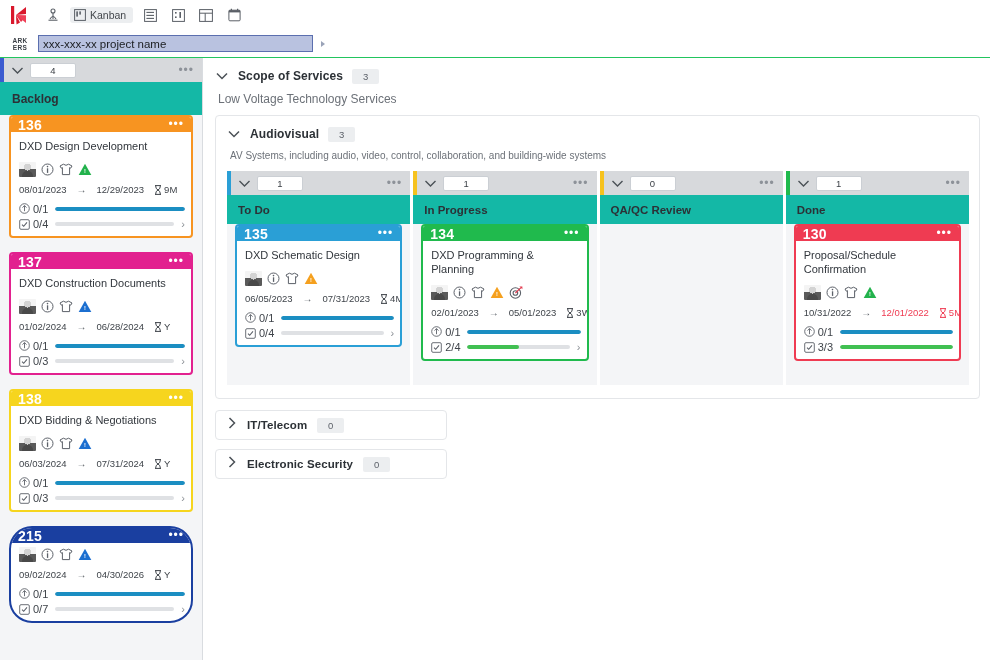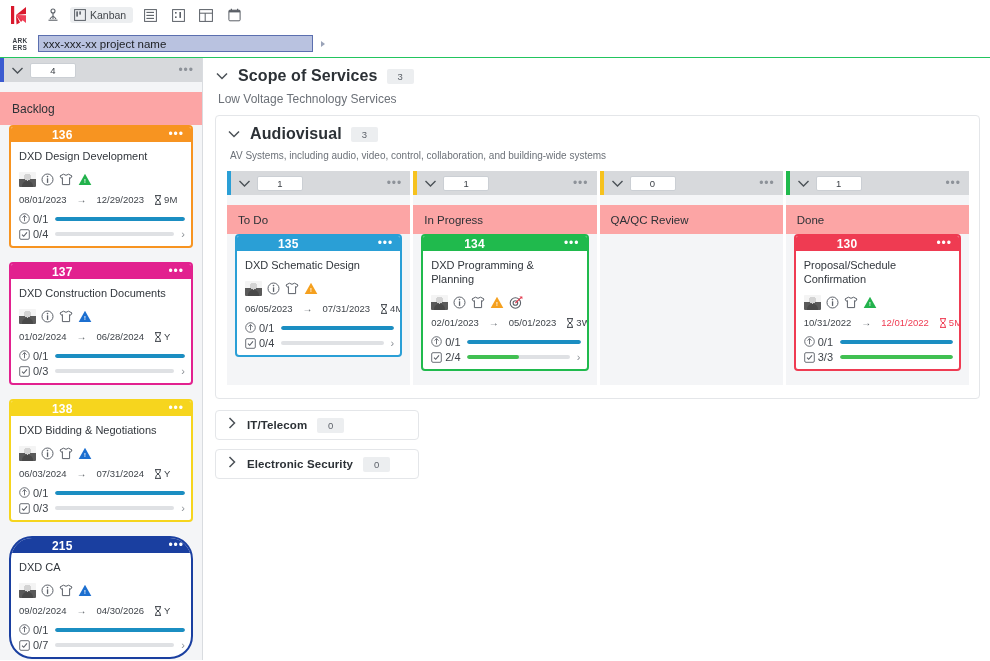--- a/index.html
+++ b/index.html
@@ -131,25 +131,24 @@
     margin-left: auto;
     color: #8d9299;
     font-size: 12px;
     letter-spacing: 1px;
     line-height: 8px;
     cursor: pointer;
     user-select: none;
   }
   .col-title {
     font-size: 12px;
-    font-weight: 400;
+    font-weight: 700;
     color: #2c3136;
     padding: 10px 0 9px 12px;
-    background: #fca5a5;
-    margin-top: 10px;
+    background: #14b8a6;
   }
   .backlog-body {
     flex: 1;
     overflow: hidden;
     padding: 0 9px;
   }
 
   
   .card {
     background: #fff;
@@ -159,25 +158,24 @@
     overflow: hidden;
     cursor: pointer;
   }
   .card-bar {
     height: 15px;
     display: flex;
     align-items: center;
     padding: 0 7px;
   }
   .card-id {
-    font-size: 12px;
+    font-size: 14px;
     font-weight: 700;
     color: #fff;
     letter-spacing: .2px;
-    margin-left: 34px;
   }
   .card-dots {
     margin-left: auto;
     color: #fff;
     font-size: 12px;
     line-height: 7px;
     letter-spacing: 1px;
     user-select: none;
     cursor: pointer;
   }
@@ -265,21 +263,21 @@
     padding: 9px 10px 0 12px;
     overflow: hidden;
   }
   .sec-head {
     display: flex;
     align-items: center;
     gap: 9px;
   }
   .sec-chevron { flex: none; cursor: pointer; }
   .sec-title {
-    font-size: 16px;
+    font-size: 12px;
     font-weight: 700;
     color: #2c3136;
     letter-spacing: .1px;
   }
   .badge {
     min-width: 27px;
     height: 15px;
     background: #eceef0;
     border-radius: 2px;
     font-size: 9.5px;
@@ -321,21 +319,21 @@
     min-height: 214px;
   }
   .bcol .col-title { padding: 9px 0 8px 11px; font-size: 11.5px; }
   .bcol-body { padding: 0 8px; flex: 1; }
 
   
   .collapsed-row {
     border: 1px solid #e4e6e9;
     border-radius: 4px;
     height: 30px;
-    width: 204px;
+    width: 232px;
     display: flex;
     align-items: center;
     gap: 10px;
     padding: 0 11px;
     margin-bottom: 9px;
     cursor: pointer;
     background:#fff;
   }
   .collapsed-row .sec-title { font-size: 11.5px; }
 </style>
@@ -585,21 +583,20 @@
               <i class="fill-green" style="width:0%"></i>
             </span>
       <span class="chev-r">›</span>
     </div>
         </div>
         <div class="card" style="border-color: rgb(26, 63, 160); border-radius: 23px;">
     <div class="card-bar" style="background:#1a3fa0">
       <span class="card-id">215</span>
       <span class="card-dots">•••</span>
     </div>
-    <div class="card-title">DXD CA</div>
     <div class="card-icons">
       <span class="avatar"></span>
       <svg class="ico" width="13" height="13" viewBox="0 0 13 13">
   <circle cx="6.5" cy="6.5" r="5.5" fill="none" stroke="#5c6169" stroke-width="1"></circle>
   <circle cx="6.5" cy="3.6" r="0.8" fill="#5c6169"></circle>
   <rect x="5.9" y="5.3" width="1.3" height="4.6" fill="#5c6169"></rect>
             </svg>
             <svg class="ico" width="14" height="13" viewBox="0 0 14 13">
   <path d="M4.4 1.2 L1 3 L2.3 5.2 L3.4 4.6 L3.4 11.6 L10.6 11.6 L10.6 4.6 L11.7 5.2 L13 3 L9.6 1.2 Q7 3.4 4.4 1.2 Z" fill="none" stroke="#5c6169" stroke-width="1"></path>
             </svg>

